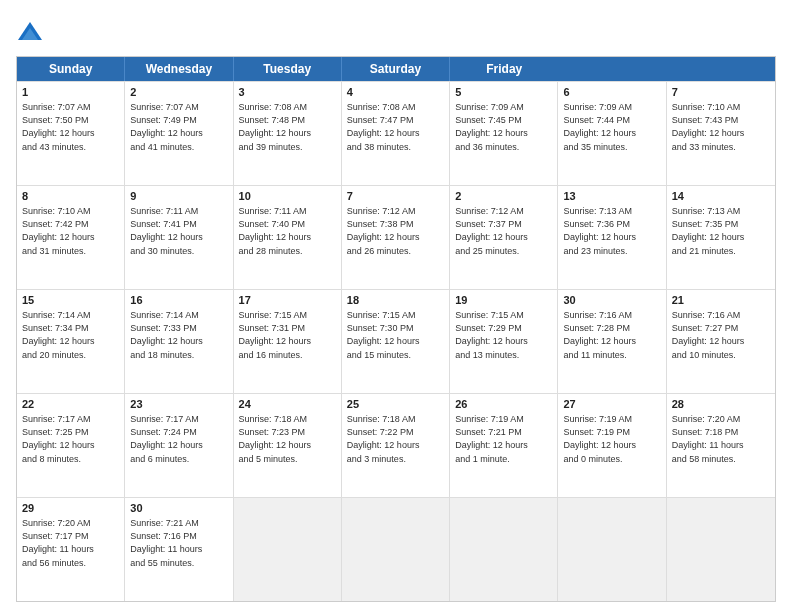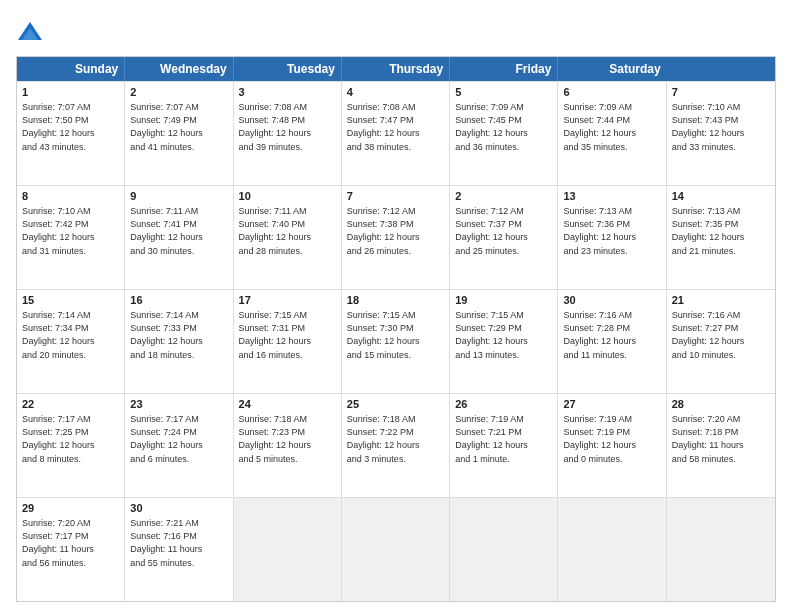--- a/index.html
+++ b/index.html
@@ -70,21 +70,21 @@
     .cal-header {
       display: grid;
       grid-template-columns: repeat(7, 1fr);
       background: #2b6cb0;
     }
     .cal-header-cell {
       color: #fff;
       font-size: 12px;
       font-weight: bold;
       padding: 5px 6px;
-      text-align: right;
+      text-align: center;
       border-right: 1px solid #4a87c8;
     }
     .cal-header-cell:last-child {
       border-right: none;
     }
     .cal-body {
       flex: 1;
       display: flex;
       flex-direction: column;
     }
@@ -144,23 +144,22 @@
       <div class="main-title"></div>
       <div class="subtitle"></div>
     </div>
   </div>
 
   <div class="calendar">
     <div class="cal-header">
     <div class="cal-header-cell">Sunday</div>
         <div class="cal-header-cell">Wednesday</div>
         <div class="cal-header-cell">Tuesday</div>
-        <div class="cal-header-cell">Thursday</div>
+        <div class="cal-header-cell">Saturday</div>
         <div class="cal-header-cell">Friday</div>
-        <div class="cal-header-cell">Saturday</div>
       </div>
     <div class="cal-body">
     <div class="cal-row">
           <div class="cal-cell">
             <span class="day-num">1</span>
             <div class="cell-text">Sunrise: 7:07 AM<br>Sunset: 7:50 PM<br>Daylight: 12 hours<br>and 43 minutes.</div>
           </div>
           <div class="cal-cell">
             <span class="day-num">2</span>
             <div class="cell-text">Sunrise: 7:07 AM<br>Sunset: 7:49 PM<br>Daylight: 12 hours<br>and 41 minutes.</div>

